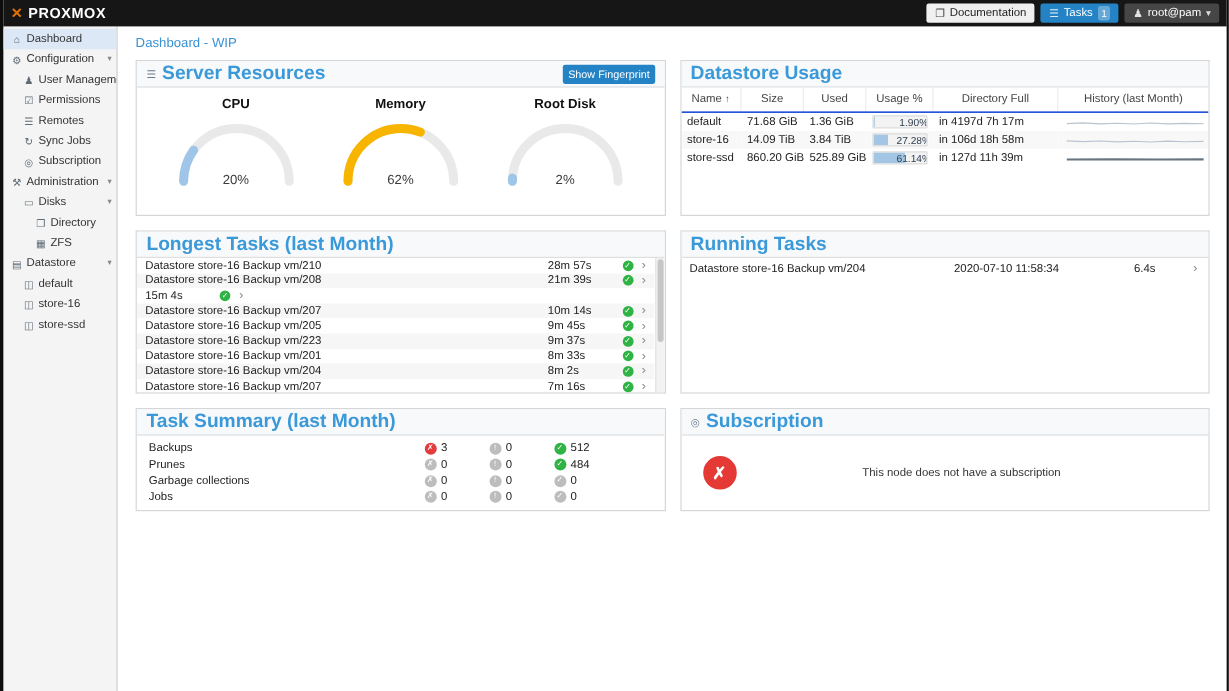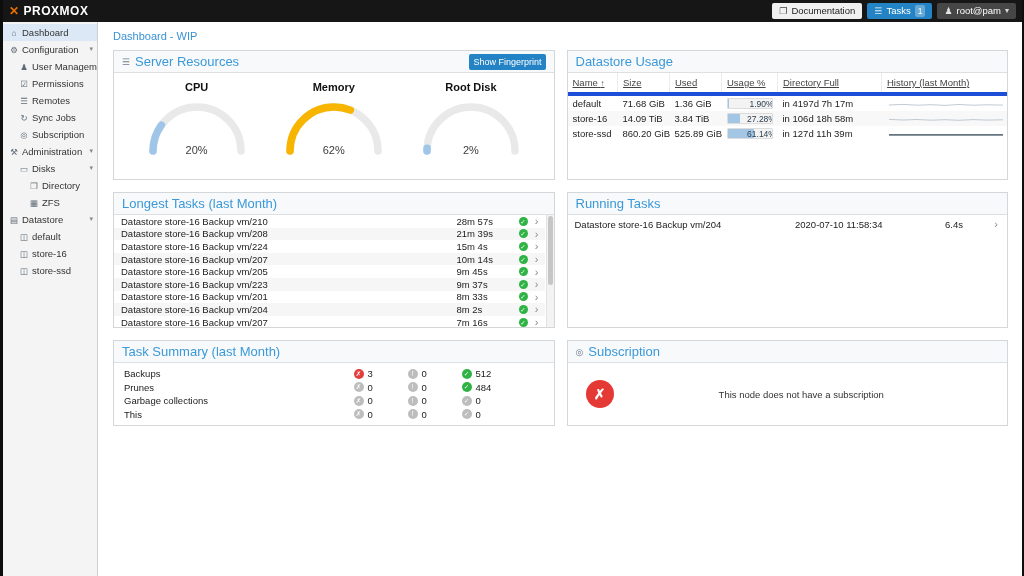--- a/index.html
+++ b/index.html
@@ -30,35 +30,35 @@
   .sicon { width: 12px; font-size: 8.5px; color: #5f6b76; text-align: center; margin-right: 2px; flex: none; }
   .scaret { position: absolute; right: 4px; top: 4px; font-size: 7px; color: #888; }
 
   
   .content { position: absolute; left: 96px; top: 22px; right: 0; bottom: 0; background: #fff; overflow: hidden; }
   .breadcrumb { padding: 8px 14px 2px; font-size: 11px; color: #3892d4; }
   .grid { display: grid; grid-template-columns: 1fr 1fr; grid-template-rows: 130px 136px 86px; gap: 12px; padding: 6px 14px; }
 
   .panel { border: 1px solid #d4d7da; background: #fff; display: flex; flex-direction: column; overflow: hidden; }
   .phead { display: flex; align-items: center; height: 22px; flex: none; padding: 0 8px; background: #f8f9fb; border-bottom: 1px solid #dde0e3; gap: 5px; }
-  .ptitle { color: #3a99d8; font-size: 13px; }
+  .ptitle { color: #3a99d8; font-size: 16px; font-weight: bold; }
   .picon { color: #6b7b8c; font-size: 9px; }
   .pbody { flex: 1; position: relative; overflow: hidden; }
   .fbtn { margin-left: auto; height: 16px; border: none; border-radius: 2px; background: #2383c4; color: #fff; font-size: 9px; padding: 0 4px; font-family: inherit; cursor: pointer; }
 
   
   .gauges { display: flex; padding: 8px 14px 0; }
   .gauge { flex: 1; text-align: center; position: relative; }
   .glabel { font-size: 11px; font-weight: bold; color: #111; margin-bottom: 4px; }
   .gwrap { position: relative; width: 110px; height: 60px; margin: 0 auto; }
   .gvalue { position: absolute; bottom: 1px; left: 0; width: 100%; text-align: center; font-size: 11px; color: #3c3c3c; }
 
   
   .ds-table { width: 100%; border-collapse: collapse; font-size: 9.5px; table-layout: fixed; }
-  .ds-table th { text-align: left; font-weight: normal; color: #444; padding: 4px 5px; border-bottom: 4px solid #1d4ed8; border-right: 1px solid #ececec; height: 20px; background: #fff; text-decoration: underline; }
+  .ds-table th { text-align: center; font-weight: normal; color: #444; padding: 4px 5px; border-bottom: 1px solid #1d4ed8; border-right: 1px solid #ececec; height: 20px; background: #fff; }
   .ds-table th:last-child { border-right: none; }
   .ds-table td { padding: 1px 5px; color: #222; height: 14px; overflow: hidden; white-space: nowrap; }
   .ds-table tr.zebra { background: #f8f8f8; }
   .sort-arrow { color: #555; font-size: 8px; }
   .usagebar { position: relative; height: 11px; background: #f3f3f3; border: 1px solid #dcdcdc; border-radius: 1px; overflow: hidden; }
   .usagebar .fill { position: absolute; left: 0; top: 0; bottom: 0; background: #a3c6e5; }
   .usagebar span { position: absolute; left: 12px; top: 0; width: 100%; text-align: center; font-size: 8.5px; line-height: 10px; color: #2c3e50; }
   .spark { display: block; }
 
   
@@ -326,21 +326,20 @@
                 <span class="okdot">✓</span>
                 <span class="chev">›</span>
               </div>
             <div class="task-row">
                 <span class="task-name">Datastore store-16 Backup vm/208</span>
                 <span class="task-dur">21m 39s</span>
                 <span class="okdot">✓</span>
                 <span class="chev">›</span>
               </div>
             <div class="task-row">
-                <span class="task-name">Datastore store-16 Backup vm/224</span>
                 <span class="task-dur">15m 4s</span>
                 <span class="okdot">✓</span>
                 <span class="chev">›</span>
               </div>
             <div class="task-row">
                 <span class="task-name">Datastore store-16 Backup vm/207</span>
                 <span class="task-dur">10m 14s</span>
                 <span class="okdot">✓</span>
                 <span class="chev">›</span>
               </div>
@@ -440,21 +439,21 @@
               <span class="ts-cell">
                   <i class="scircle" data-s="muted">!</i>
                   <span>0</span>
                 </span>
               <span class="ts-cell">
                   <i class="scircle" data-s="muted">✓</i>
                   <span>0</span>
                 </span>
             </div>
             <div class="ts-row">
-              <span class="ts-label">This</span>
+              <span class="ts-label">Jobs</span>
               <span class="ts-cell">
                   <i class="scircle" data-s="muted">✗</i>
                   <span>0</span>
                 </span>
               <span class="ts-cell">
                   <i class="scircle" data-s="muted">!</i>
                   <span>0</span>
                 </span>
               <span class="ts-cell">
                   <i class="scircle" data-s="muted">✓</i>

